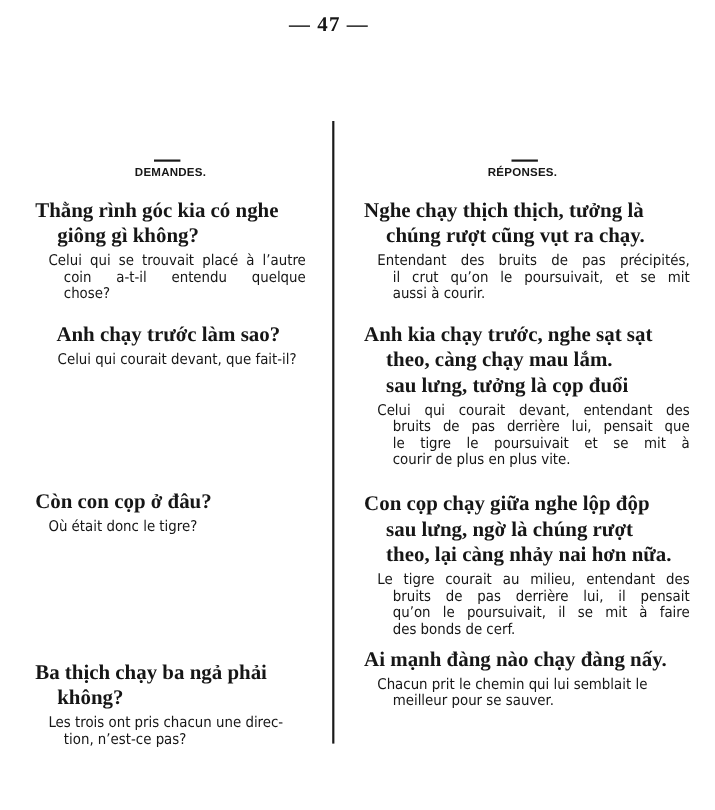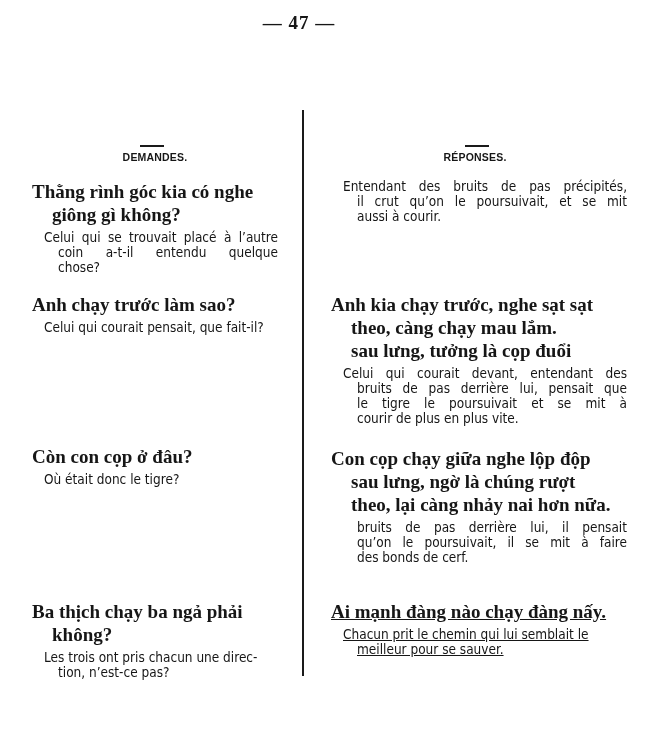--- a/index.html
+++ b/index.html
@@ -56,26 +56,26 @@
     <span>Thằng rình góc kia có nghe</span>
     <span class="l2">giông gì không?</span>
   </p>
   <p class="fr justify">
     <span>Celui qui se trouvait placé à l’autre</span>
     <span class="ind">coin a-t-il entendu quelque</span>
     <span class="ind last">chose?</span>
   </p>
 </div>
 
-<div class="entry left" style="top:289px;">
+<div class="entry left" style="top:289px;text-align:center;">
   <p class="vn">
     <span>Anh chạy trước làm sao?</span>
   </p>
   <p class="fr">
-    <span>Celui qui courait pensait, que fait-il?</span>
+    <span>Celui qui courait devant, que fait-il?</span>
   </p>
 </div>
 
 <div class="entry left" style="top:441px;">
   <p class="vn">
     <span>Còn con cọp ở đâu?</span>
   </p>
   <p class="fr">
     <span>Où était donc le tigre?</span>
   </p>
@@ -86,20 +86,24 @@
     <span>Ba thịch chạy ba ngả phải</span>
     <span class="l2">không?</span>
   </p>
   <p class="fr">
     <span>Les trois ont pris chacun une direc-</span>
     <span class="ind">tion, n’est-ce pas?</span>
   </p>
 </div>
 
 <div class="entry right" style="top:176px;">
+  <p class="vn r">
+    <span>Nghe chạy thịch thịch, tưởng là</span>
+    <span class="l2">chúng rượt cũng vụt ra chạy.</span>
+  </p>
   <p class="fr justify">
     <span>Entendant des bruits de pas précipités,</span>
     <span class="ind">il crut qu’on le poursuivait, et se mit</span>
     <span class="ind last">aussi à courir.</span>
   </p>
 </div>
 
 <div class="entry right" style="top:289px;">
   <p class="vn r">
     <span>Anh kia chạy trước, nghe sạt sạt</span>
@@ -114,27 +118,28 @@
   </p>
 </div>
 
 <div class="entry right" style="top:443px;">
   <p class="vn r">
     <span>Con cọp chạy giữa nghe lộp độp</span>
     <span class="l2">sau lưng, ngờ là chúng rượt</span>
     <span class="l2">theo, lại càng nhảy nai hơn nữa.</span>
   </p>
   <p class="fr justify">
+    <span>Le tigre courait au milieu, entendant des</span>
     <span class="ind">bruits de pas derrière lui, il pensait</span>
     <span class="ind">qu’on le poursuivait, il se mit à faire</span>
     <span class="ind last">des bonds de cerf.</span>
   </p>
 </div>
 
-<div class="entry right" style="top:596px;text-decoration:underline;">
+<div class="entry right" style="top:584px;">
   <p class="vn r">
     <span>Ai mạnh đàng nào chạy đàng nấy.</span>
   </p>
   <p class="fr">
     <span>Chacun prit le chemin qui lui semblait le</span>
     <span class="ind">meilleur pour se sauver.</span>
   </p>
 </div>
 
 </body></html>

